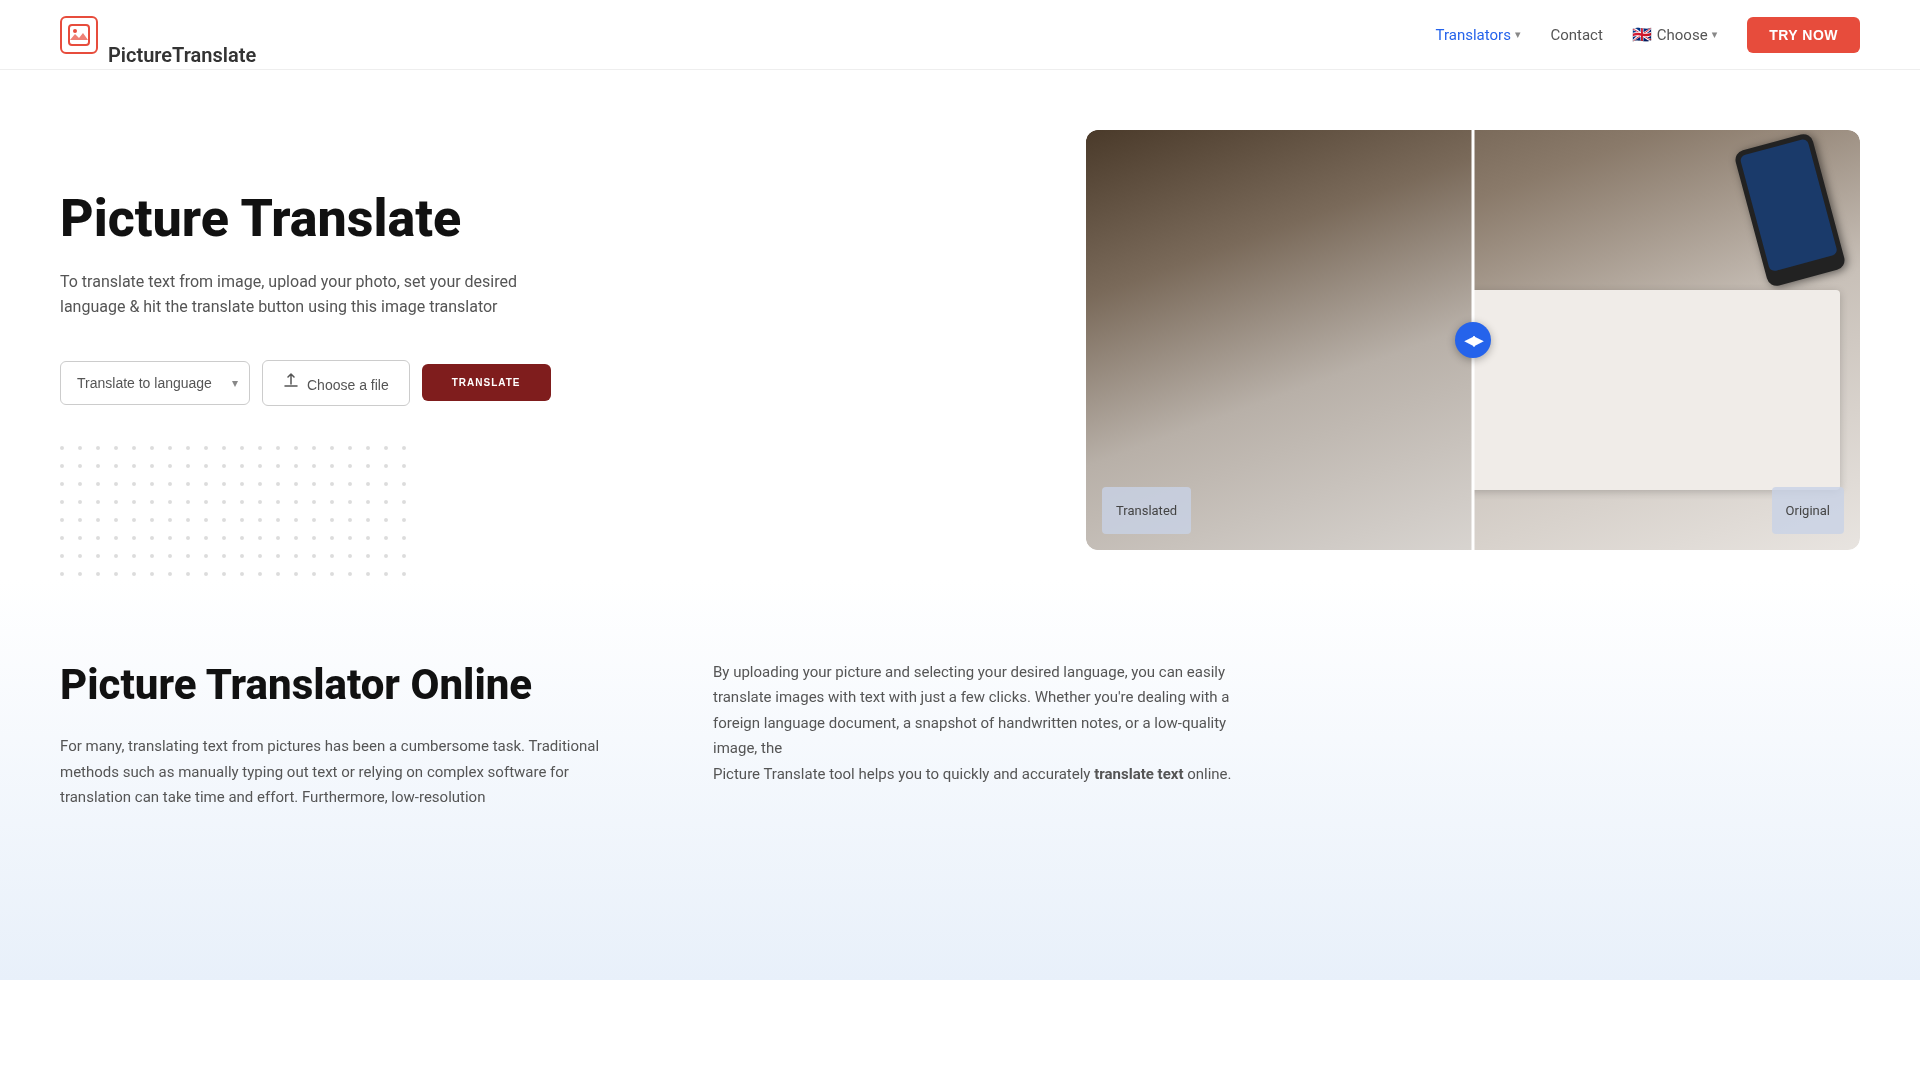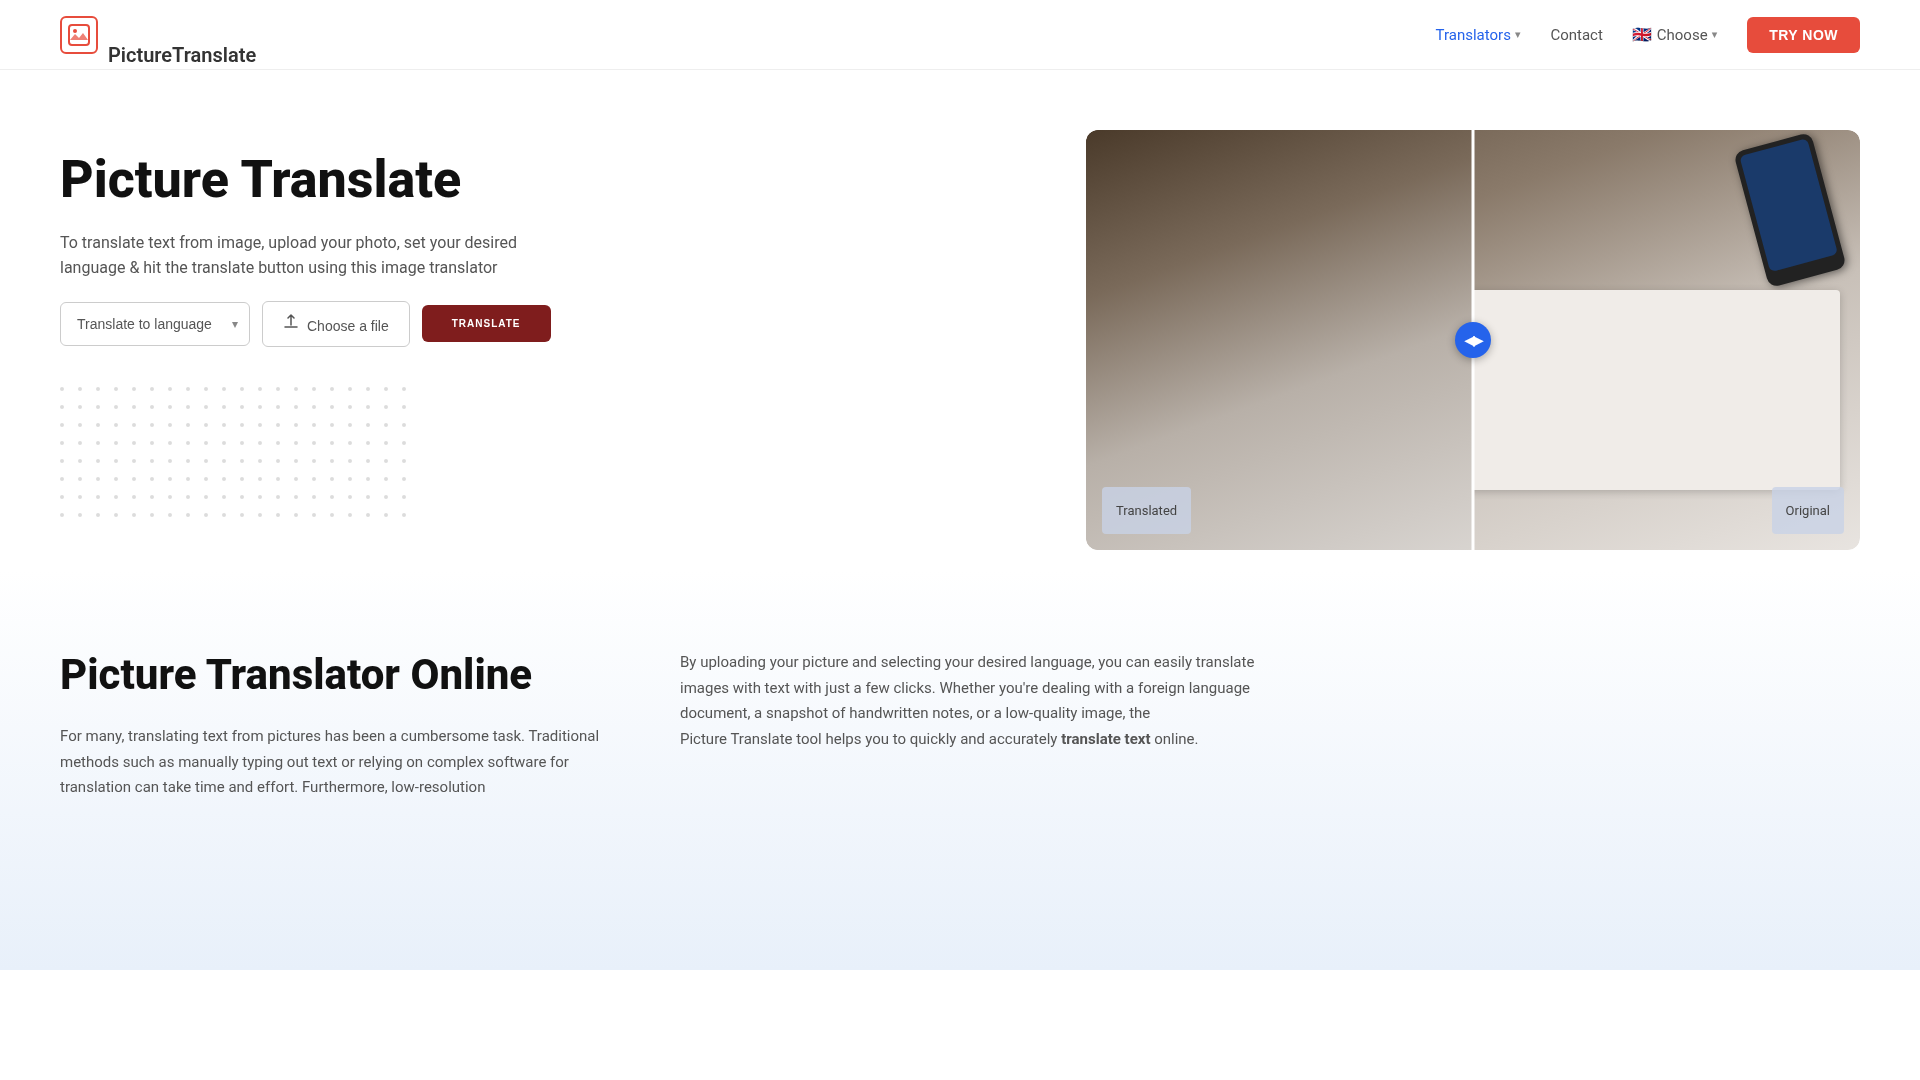--- a/index.html
+++ b/index.html
@@ -27,22 +27,22 @@
       padding: 10px 22px; font-size: 14px; font-weight: 700; cursor: pointer;
       letter-spacing: 0.5px;
     }
 
     
     .hero {
       display: flex; align-items: flex-start; justify-content: space-between;
       padding: 60px 60px 0 60px; min-height: 500px; overflow: hidden;
     }
     .hero-left { flex: 0 0 55%; max-width: 55%; padding-top: 20px; }
-    .hero-title { font-size: 52px; font-weight: 800; line-height: 1.15; margin-bottom: 20px; color: #111; }
-    .hero-desc { font-size: 16px; color: #555; line-height: 1.6; max-width: 500px; margin-bottom: 20px; }
+    .hero-title { font-size: 52px; font-weight: 800; line-height: 1.15; margin-bottom: 20px; color: #111; margin-top: 39px; }
+    .hero-desc { font-size: 16px; color: #555; line-height: 1.6; max-width: 500px; margin-bottom: 40px; }
 
     
     .controls-row { display: flex; align-items: center; gap: 12px; margin-bottom: 40px; }
     .language-select-wrapper {
       position: relative; display: inline-block;
     }
     .language-select-wrapper select {
       border: 1px solid #ccc; border-radius: 6px; padding: 13px 36px 13px 16px;
       font-size: 14px; color: #555; background: #fff; cursor: pointer;
       appearance: none; outline: none; min-width: 190px;
@@ -126,21 +126,21 @@
       font-size: 13px; color: #444; z-index: 7;
     }
     .label-translated { left: 16px; }
     .label-original { right: 16px; }
 
     
     .bottom-section {
       background: linear-gradient(180deg, #ffffff 0%, #e8f0fa 100%);
       padding: 80px 60px 60px 60px; min-height: 400px;
     }
-    .bottom-content { display: flex; gap: 80px; align-items: flex-start; max-width: 1200px; }
+    .bottom-content { display: flex; gap: 113px; align-items: flex-start; max-width: 1200px; }
     .bottom-left { flex: 0 0 45%; }
     .bottom-right { flex: 1; }
     .section-title { font-size: 42px; font-weight: 800; color: #111; margin-bottom: 24px; line-height: 1.2; }
     .section-desc { font-size: 15px; color: #555; line-height: 1.7; }
     .section-desc-right { font-size: 15px; color: #555; line-height: 1.7; }
   </style>
 </head>
 <body>
 
 <nav class="navbar">

